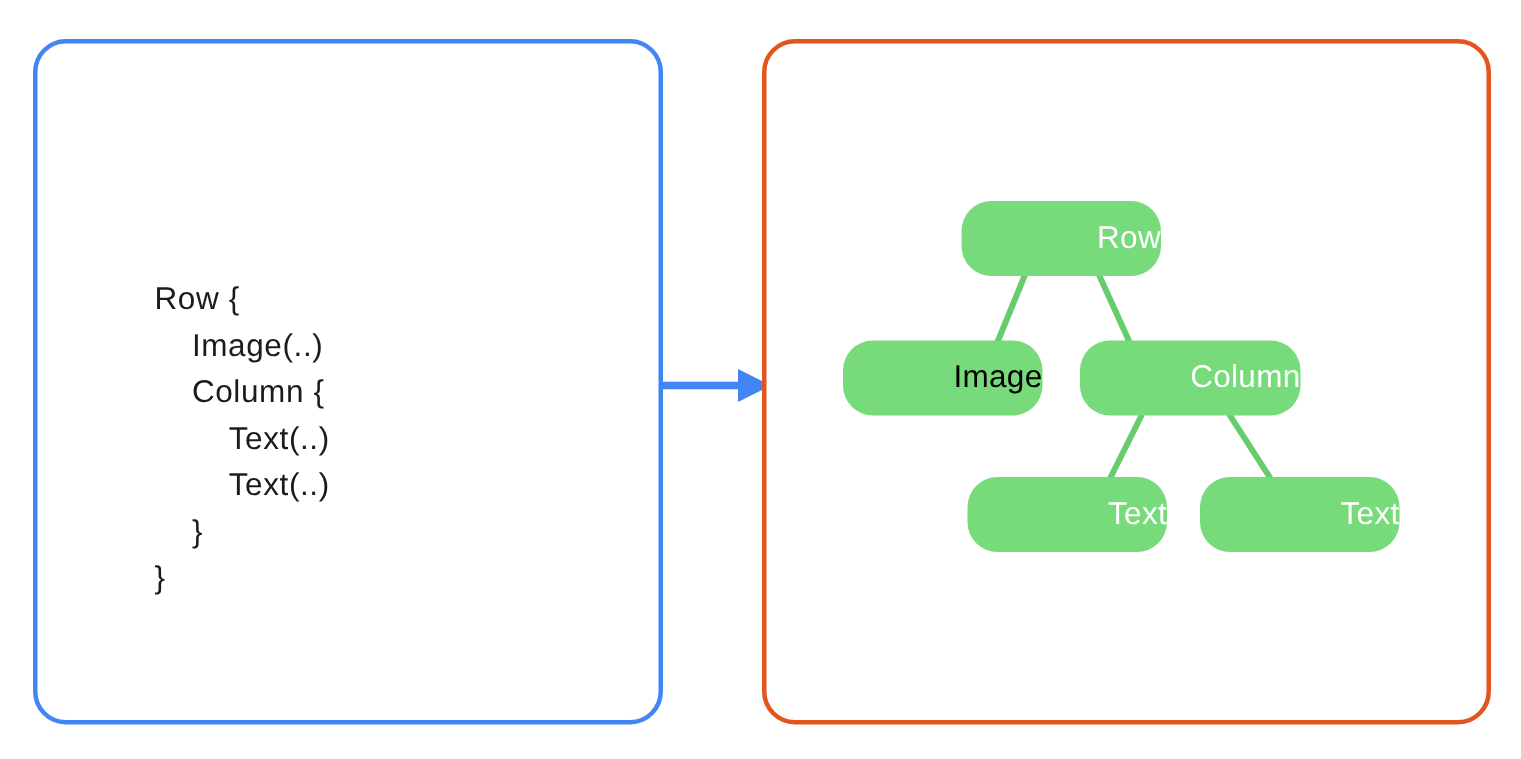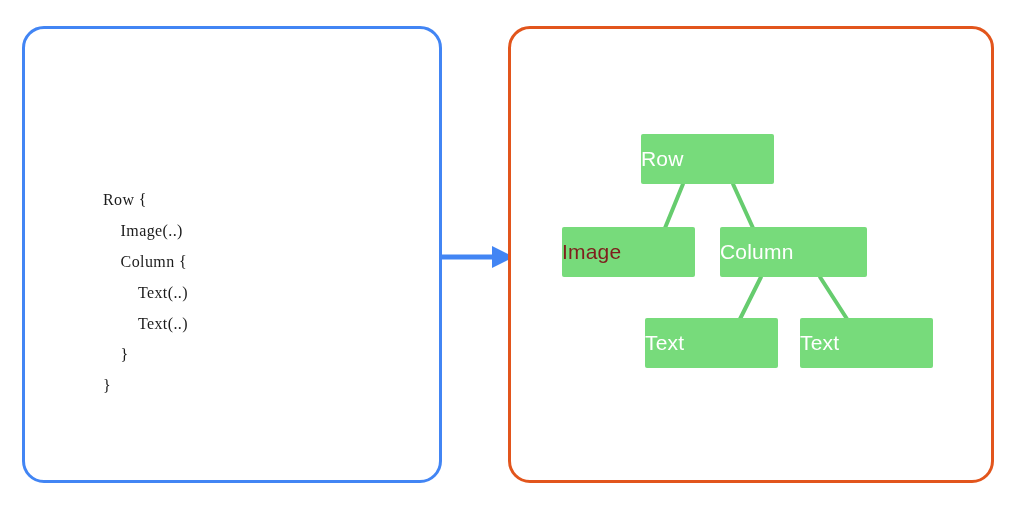--- a/index.html
+++ b/index.html
@@ -40,22 +40,22 @@
     height: 457px;
     border: 3.5px solid #e2551c;
   }
 
   
   #code-block {
     position: absolute;
     left: 78px;
     top: 155px;
     margin: 0;
-    font-family: Liberation Serif, serif;
-    font-size: 16px;
+    font-family: Liberation Sans, sans-serif;
+    font-size: 21px;
     line-height: 31px;
     color: #1b1b1b;
     white-space: pre;
     letter-spacing: 0.4px;
   }
 
   
   #flow-arrow {
     position: absolute;
     left: 436px;
@@ -70,24 +70,24 @@
     left: 508px;
     top: 26px;
     width: 486px;
     height: 457px;
     pointer-events: none;
   }
   .tree-node {
     position: absolute;
     display: flex;
     align-items: center;
-    justify-content: flex-start;
+    justify-content: flex-end;
     background: #77db7b;
     color: #ffffff;
-    border-radius: 2px;
+    border-radius: 20px;
     font-family: "Liberation Sans", sans-serif;
     font-size: 21px;
     font-weight: 400;
     letter-spacing: 0.2px;
     box-sizing: border-box;
   }
 </style>
 </head>
 <body>
 
@@ -116,21 +116,21 @@
         <line x1="733" y1="184" x2="753" y2="228"></line>
         <line x1="761" y1="277" x2="740" y2="319"></line>
         <line x1="820" y1="277" x2="847" y2="319"></line>
       </g>
   </svg>
 
   <div id="node-layer">
       <div class="tree-node" style="left: 641px; top: 134px; width: 133px; height: 50px; background: rgb(119, 219, 123); color: rgb(255, 255, 255);">
         <span>Row</span>
       </div>
-      <div class="tree-node" style="left: 562px; top: 227px; width: 133px; height: 50px; background: rgb(119, 219, 123); color: #7f1d1d;">
+      <div class="tree-node" style="left: 562px; top: 227px; width: 133px; height: 50px; background: rgb(119, 219, 123); color: #000000;">
         <span>Image</span>
       </div>
       <div class="tree-node" style="left: 720px; top: 227px; width: 147px; height: 50px; background: rgb(119, 219, 123); color: rgb(255, 255, 255);">
         <span>Column</span>
       </div>
       <div class="tree-node" style="left: 645px; top: 318px; width: 133px; height: 50px; background: rgb(119, 219, 123); color: rgb(255, 255, 255);">
         <span>Text</span>
       </div>
       <div class="tree-node" style="left: 800px; top: 318px; width: 133px; height: 50px; background: rgb(119, 219, 123); color: rgb(255, 255, 255);">
         <span>Text</span>

